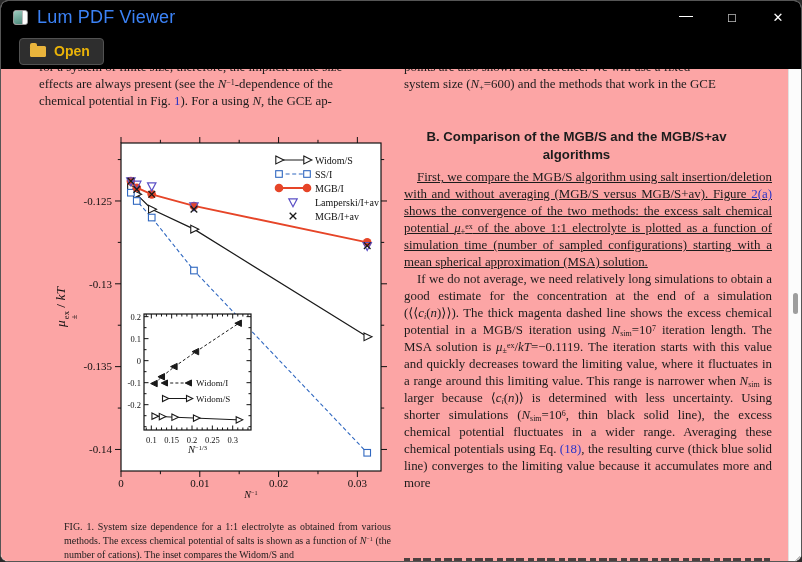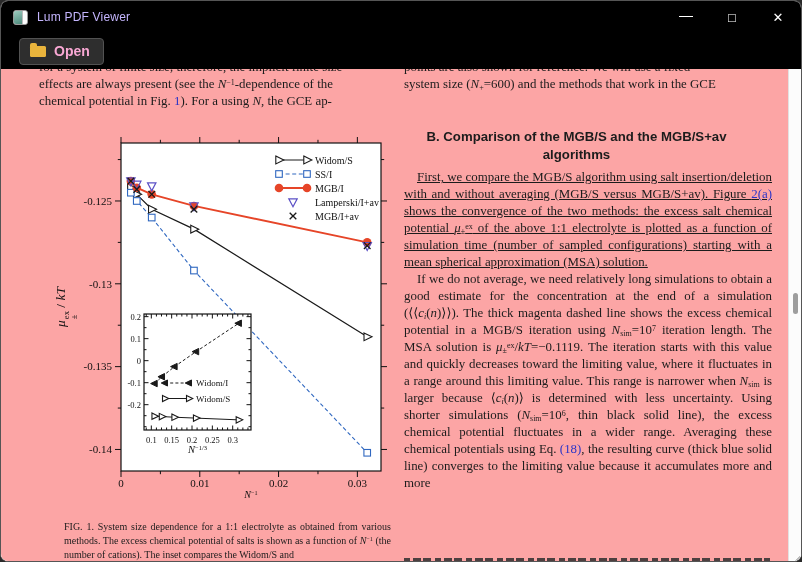--- a/index.html
+++ b/index.html
@@ -5,29 +5,29 @@
   html,body{margin:0;padding:0;background:#2a2a2a;}
   *{box-sizing:border-box;}
   .window{position:relative;width:802px;height:562px;background:#fff;border-radius:8px;overflow:hidden;
           font-family:"Liberation Sans",sans-serif;border:1px solid #555;}
   
   .titlebar{height:32px;background:#000;display:flex;align-items:center;padding-left:12px;}
   .app-icon{width:15px;height:15px;border-radius:3px;background:#d8d8d8;border:1px solid #9a9a9a;
             display:flex;overflow:hidden;margin-right:9px;}
   .ai-l{width:60%;height:100%;background:linear-gradient(160deg,#9ccabe 0%,#4e8b7d 100%);}
   .ai-r{width:40%;height:100%;background:#fdfdfd;border-left:1px solid #bbb;}
-  .title{color:#c4b5fd;font-size:12px;letter-spacing:.2px;}
+  .title{color:#3b82f6;font-size:18px;letter-spacing:.2px;}
   .win-controls{margin-left:auto;display:flex;height:32px;}
   .wbtn{width:46px;height:32px;display:flex;align-items:center;justify-content:center;color:#fff;cursor:default;}
   .wbtn span{font-size:13px;line-height:13px;}
   .wbtn.min span{font-size:14px;transform:translateY(-2px);}
   
   .toolbar{height:36px;background:#000;display:flex;align-items:center;padding-left:18px;}
   .open-btn{display:flex;align-items:center;gap:8px;background:#2e2e2e;border:1px solid #525252;border-radius:4px;
-            color:#f9a8d4;font-size:14px;font-weight:600;padding:4px 13px 5px 10px;height:27px;
+            color:#eab308;font-size:14px;font-weight:600;padding:4px 13px 5px 10px;height:27px;
             font-family:"Liberation Sans",sans-serif;}
   .folder-icon{position:relative;width:16px;height:11px;background:#e9b43c;border-radius:1.5px;margin-top:2px;}
   .folder-icon::before{content:"";position:absolute;top:-3px;left:0;width:7px;height:4px;background:#e9b43c;
             border-radius:2px 2px 0 0;}
   
   .doc-area{position:relative;height:494px;background:#fff;}
   .page{position:absolute;left:0;top:0;right:13px;bottom:0;background:#fca5a5;overflow:hidden;
         font-family:"Liberation Serif",serif;color:#1c1c1c;}
   .col-left{position:absolute;left:38px;top:0;width:352px;}
   .col-right{position:absolute;left:403px;top:0;width:368px;text-align:justify;}

